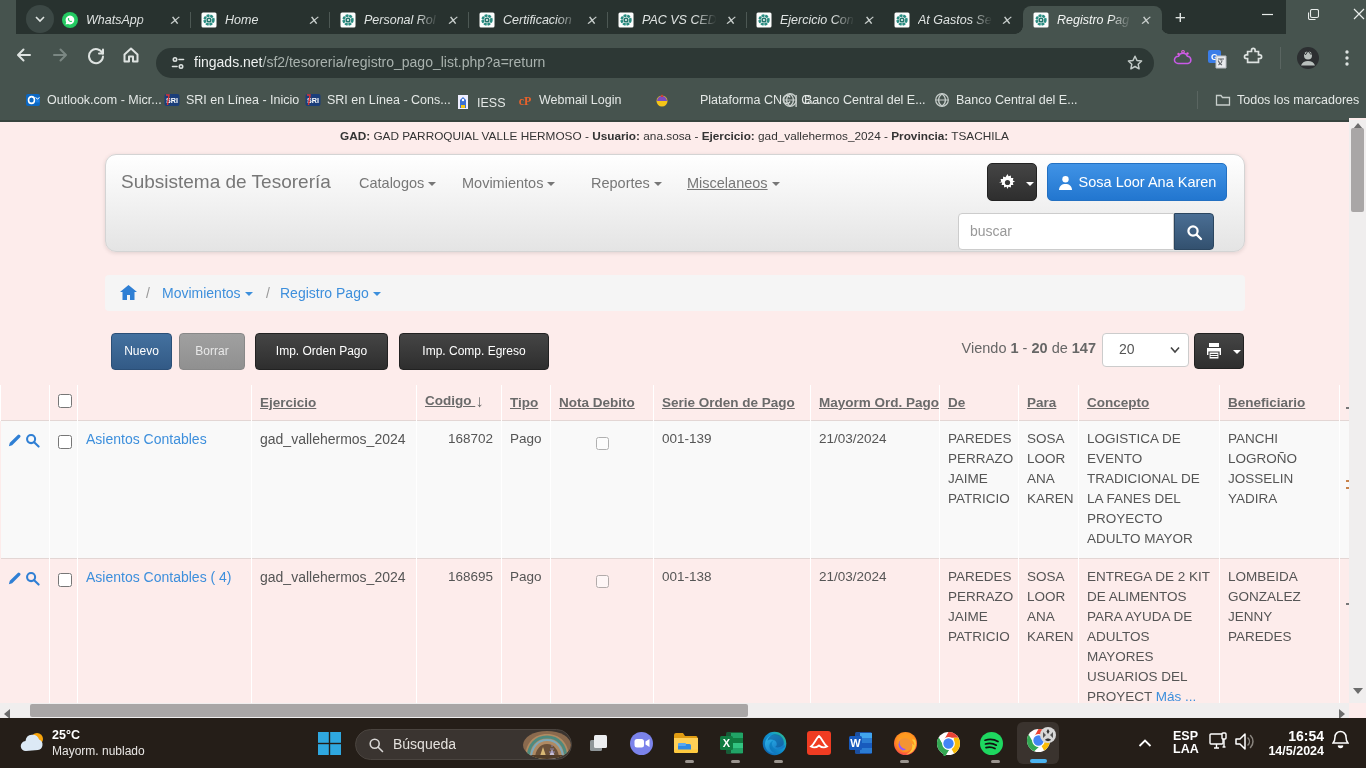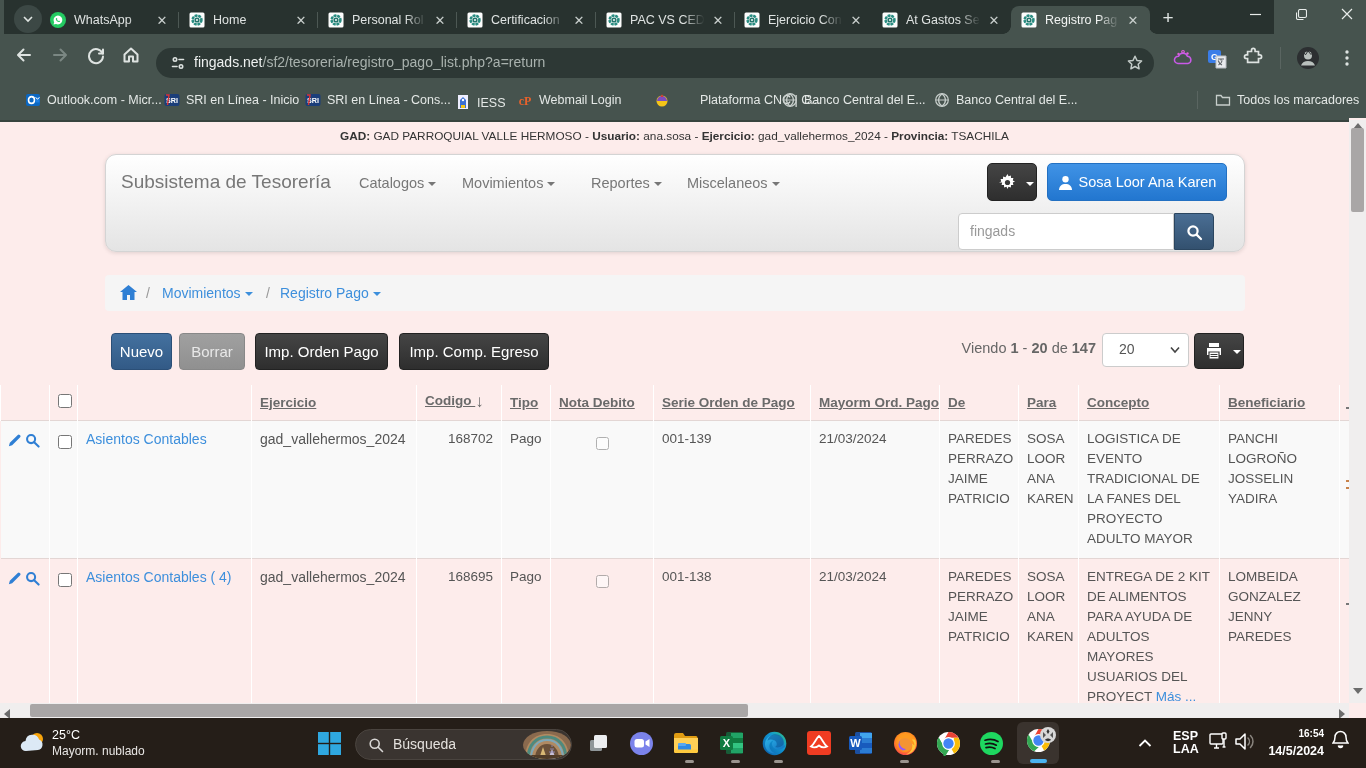--- a/index.html
+++ b/index.html
@@ -1,20 +1,20 @@
 <!DOCTYPE html>
 <html><head>
 <meta charset="utf-8">
 <style>
 * { margin:0; padding:0; box-sizing:border-box; }
 html,body { width:1366px; height:768px; overflow:hidden; font-family:"Liberation Sans", sans-serif; }
 .abs { position:absolute; }
 
 #chrome { position:relative; width:1366px; height:118px; background:#46534e; }
-#tabstrip { position:absolute; top:0; left:4px; width:1270px; height:34px; background:#28322f; }
+#tabstrip { position:absolute; top:0; left:16px; width:1270px; height:34px; background:#28322f;font-style:italic; }
 .tab { position:absolute; top:6px; height:28px; border-radius:8px 8px 0 0; display:flex; align-items:center; }
 .tab .ticon { width:16px; height:16px; margin-left:10px; flex:0 0 16px; }
 .tab .ttext { color:#dfe3e2; font-size:12.5px; margin-left:8px; white-space:nowrap; overflow:hidden; width:76px; -webkit-mask-image:linear-gradient(90deg,#000 70%,transparent 98%); }
 .tab .tclose { color:#c9cfcd; font-size:13px; margin-left:4px; width:16px; text-align:center; }
 .tabsep { position:absolute; top:12px; width:1px; height:16px; background:#4d5854; }
 .tab.active { background:#46534e; color:#fff; }
 .tab.active .ttext { color:#f2f4f3; }
 .wbtn { position:absolute; top:0; width:46px; height:32px; color:#e8ecea; font-size:15px; text-align:center; line-height:30px; }
 #toolbar { position:absolute; top:34px; left:0; width:1366px; height:49px; }
 #urlpill { position:absolute; left:156px; top:14px; width:998px; height:30px; background:#2d3835; border-radius:15px; color:#e9eceb; font-size:14px; }
@@ -26,21 +26,21 @@
 #gadline { position:absolute; top:11px; left:0; width:1349px; text-align:center; font-size:11.8px; color:#333; }
 #navpanel { position:absolute; left:105px; top:36px; width:1140px; height:98px; background:linear-gradient(#ffffff, #e4e4e4); border:1px solid #d4d4d4; border-radius:11px; box-shadow:0 1px 4px rgba(0,0,0,.12); }
 #brand { position:absolute; left:15px; top:16px; font-size:19px; color:#777; }
 .navitem { position:absolute; top:20px; font-size:14.5px; color:#777; }
 .caret { display:inline-block; width:0; height:0; border-left:4px solid transparent; border-right:4px solid transparent; border-top:4px solid #777; margin-left:4px; vertical-align:middle; }
 #gearbtn { position:absolute; left:881px; top:8px; width:50px; height:38px; background:linear-gradient(#454545,#2e2e2e); border:1px solid #222; border-radius:5px; color:#fff; }
 #userbtn { position:absolute; left:941px; top:8px; width:180px; height:38px; background:linear-gradient(#4093e6,#2276cf); border:1px solid #2270c2; border-radius:5px; color:#fff; font-size:14.5px; text-align:center; line-height:36px; }
 #searchinput { position:absolute; left:852px; top:58px; width:216px; height:37px; background:#fff; border:1px solid #ccc; border-radius:4px 0 0 4px; color:#999; font-size:14px; line-height:35px; padding-left:11px; }
 #searchbtn { position:absolute; left:1068px; top:58px; width:40px; height:37px; background:linear-gradient(#4a6e94,#33516f); border:1px solid #2b4660; border-radius:0 4px 4px 0; }
 #crumb { position:absolute; left:105px; top:157px; width:1140px; height:36px; background:#f5f5f5; border-radius:4px; font-size:14px; color:#3d8fdc; line-height:36px; }
-.btn { position:absolute; top:215px; height:37px; border-radius:4px; color:#fff; font-size:15px; text-align:center; line-height:35px; }
+.btn { position:absolute; top:215px; height:37px; border-radius:4px; color:#fff; font-size:12px; text-align:center; line-height:35px; }
 #viendo { position:absolute; top:222px; left:800px; width:296px; text-align:right; font-size:14.5px; color:#666; }
 #pagesel { position:absolute; left:1102px; top:215px; width:87px; height:34px; border:1px solid #ccc; border-radius:4px; background:#fff; color:#555; font-size:14px; }
 #printbtn { position:absolute; left:1194px; top:215px; width:50px; height:36px; background:linear-gradient(#454545,#2e2e2e); border:1px solid #222; border-radius:4px; }
 
 table { border-collapse:collapse; table-layout:fixed; }
 #tbl { position:absolute; left:0; top:267px; width:1349px; font-size:13.5px; color:#555; }
 #tbl td.fz14 { font-size:14px; }
 #tbl th { border-left:1px solid #fff; font-size:13.5px; color:#6a6a6a; text-decoration:underline; text-align:left; padding:7px 8px 8px 8px; vertical-align:middle; white-space:nowrap; }
 #tbl td { padding:8px 8px 9px 8px; vertical-align:top; border-left:1px solid #fff; line-height:20px; }
 #tbl td:first-child { border-left:none; }
@@ -281,33 +281,33 @@
 </div>
 <div id="page">
   <div class="abs" style="left:0;top:0;width:1349px;height:1.5px;background:#46534e;"></div>
   <div class="abs" style="left:0;top:1.5px;width:1349px;height:2px;background:#37433e;"></div>
   <div id="gadline"><b>GAD:</b> GAD PARROQUIAL VALLE HERMOSO - <b>Usuario:</b> ana.sosa - <b>Ejercicio:</b> gad_vallehermos_2024 - <b>Provincia:</b> TSACHILA</div>
   <div id="navpanel">
     <div id="brand">Subsistema de Tesorería</div>
     <div class="navitem" style="left:253px;">Catalogos<span class="caret"></span></div>
     <div class="navitem" style="left:356px;">Movimientos<span class="caret"></span></div>
     <div class="navitem" style="left:485px;">Reportes<span class="caret"></span></div>
-    <div class="navitem" style="left:581px;">Miscelaneos<span class="caret"></span></div>
+    <div class="navitem" style="left:581px;text-decoration:underline;">Miscelaneos<span class="caret"></span></div>
     <div id="gearbtn">
         <svg style="position:absolute;left:11px;top:10px" width="17" height="17" viewBox="0 0 17 17" fill="#fff">
           <path d="M8.5 0l1 2.2 2.4-.6.1 2.4 2.4.1-.6 2.4 2.2 1-2.2 1 .6 2.4-2.4.1-.1 2.4-2.4-.6-1 2.2-1-2.2-2.4.6-.1-2.4-2.4-.1.6-2.4L0 8.5l2.2-1-.6-2.4 2.4-.1.1-2.4 2.4.6z"></path>
           <circle cx="8.5" cy="8.5" r="2.6" fill="#3a3a3a"></circle>
         </svg>
         <span class="caret" style="border-top-color:#fff;position:absolute;left:34px;top:18px"></span>
       </div>
     <div id="userbtn"><svg style="vertical-align:-3px;margin-right:6px" width="15" height="15" viewBox="0 0 16 16" fill="#fff">
           <circle cx="8" cy="4.5" r="3.4"></circle>
           <path d="M1 16c.5-4.5 3-6.5 7-6.5s6.5 2 7 6.5z"></path>
         </svg>Sosa Loor Ana Karen</div>
-    <div id="searchinput">fingads</div>
+    <div id="searchinput">buscar</div>
     <div id="searchbtn">
         <svg style="position:absolute;left:11px;top:10px" width="17" height="17" viewBox="0 0 17 17" fill="none" stroke="#fff" stroke-width="2.2">
           <circle cx="7" cy="7" r="4.6"></circle>
           <path d="M10.6 10.6L15 15" stroke-linecap="round"></path>
         </svg>
       </div>
   </div>
   <div id="crumb">
     <svg style="position:absolute;left:15px;top:9px" width="17" height="17" viewBox="0 0 17 17" fill="#2f7fd4">
         <path d="M8.5 1L0 8h2.5v8h4.5v-5h3v5h4.5V8H17z"></path>
@@ -430,21 +430,21 @@
     <div class="abs" style="left:4px;top:6px;width:0;height:0;border-top:5px solid transparent;border-bottom:5px solid transparent;border-right:6px solid #6c6c6c;"></div>
     <div class="abs" style="left:30px;top:1px;width:718px;height:13px;background:#a9a6a6;border-radius:2px;"></div>
     <div class="abs" style="right:4px;top:6px;width:0;height:0;border-top:5px solid transparent;border-bottom:5px solid transparent;border-left:6px solid #6c6c6c;"></div>
   </div>
 </div>
 <div id="taskbar">
   <svg class="abs" style="left:18px;top:11px" width="30" height="28" viewBox="0 0 30 28">
       <circle cx="19" cy="10" r="6" fill="#f8a50c"></circle>
       <path d="M8 22a5 5 0 0 1-.5-10 7 7 0 0 1 13.6-1.5A5.5 5.5 0 0 1 20 21z" fill="#dce9f5"></path>
     </svg>
-  <div class="abs" style="left:52px;top:10px;font-size:12.5px;font-weight:normal;">25°C</div>
+  <div class="abs" style="left:52px;top:10px;font-size:12.5px;font-weight:bold;">25°C</div>
   <div class="abs" style="left:52px;top:26px;font-size:12px;color:#e8e6e4;">Mayorm. nublado</div>
   <svg class="abs" style="left:318px;top:14px" width="23" height="23" viewBox="0 0 23 23">
       <rect x="0" y="0" width="10.8" height="10.8" fill="#2fa8e0"></rect>
       <rect x="12.2" y="0" width="10.8" height="10.8" fill="#2fa8e0"></rect>
       <rect x="0" y="12.2" width="10.8" height="10.8" fill="#2fa8e0"></rect>
       <rect x="12.2" y="12.2" width="10.8" height="10.8" fill="#2fa8e0"></rect>
     </svg>
   <div class="abs" style="left:355px;top:11px;width:217px;height:31px;background:#3a3430;border:1px solid #4a443f;border-radius:16px;overflow:hidden;">
     <svg class="abs" style="left:12px;top:7px" width="16" height="16" viewBox="0 0 16 16" fill="none" stroke="#d8d6d4" stroke-width="1.6">
         <circle cx="6.7" cy="6.7" r="4.5"></circle>
@@ -578,19 +578,19 @@
       <rect x="1" y="2" width="13" height="10" rx="1"></rect>
       <path d="M5 16h5M7.5 12v4"></path>
       <rect x="13" y="1" width="4" height="6" rx="1" fill="#221b15"></rect>
       <path d="M15 7v8"></path>
       <path d="M13.5 15h3"></path>
     </svg>
   <svg class="abs" style="left:1235px;top:14px" width="22" height="19" viewBox="0 0 22 19">
       <path d="M1 7h4l5-5v15l-5-5H1z" fill="none" stroke="#fff" stroke-width="1.5" stroke-linejoin="round"></path>
       <path d="M13 6a5 5 0 0 1 0 7M15.5 3.5a8.5 8.5 0 0 1 0 12" stroke="#8a857f" stroke-width="1.5" fill="none" stroke-linecap="round"></path>
     </svg>
-  <div class="abs" style="left:1258px;top:10px;width:66px;text-align:right;font-size:10px;font-weight:bold;">16:54</div>
+  <div class="abs" style="left:1258px;top:10px;width:66px;text-align:right;font-size:14px;font-weight:bold;">16:54</div>
   <div class="abs" style="left:1258px;top:26px;width:66px;text-align:right;font-size:12.5px;font-weight:bold;">14/5/2024</div>
   <svg class="abs" style="left:1332px;top:12px" width="17" height="19" viewBox="0 0 17 19" fill="none" stroke="#fff" stroke-width="1.5">
       <path d="M8.5 1.5a5.5 5.5 0 0 1 5.5 5.5c0 3.5 1 5 2 6H1c1-1 2-2.5 2-6a5.5 5.5 0 0 1 5.5-5.5z"></path>
       <path d="M6.5 15.5a2 2 0 0 0 4 0" fill="#fff"></path>
     </svg>
 </div>
 
 </body></html>

